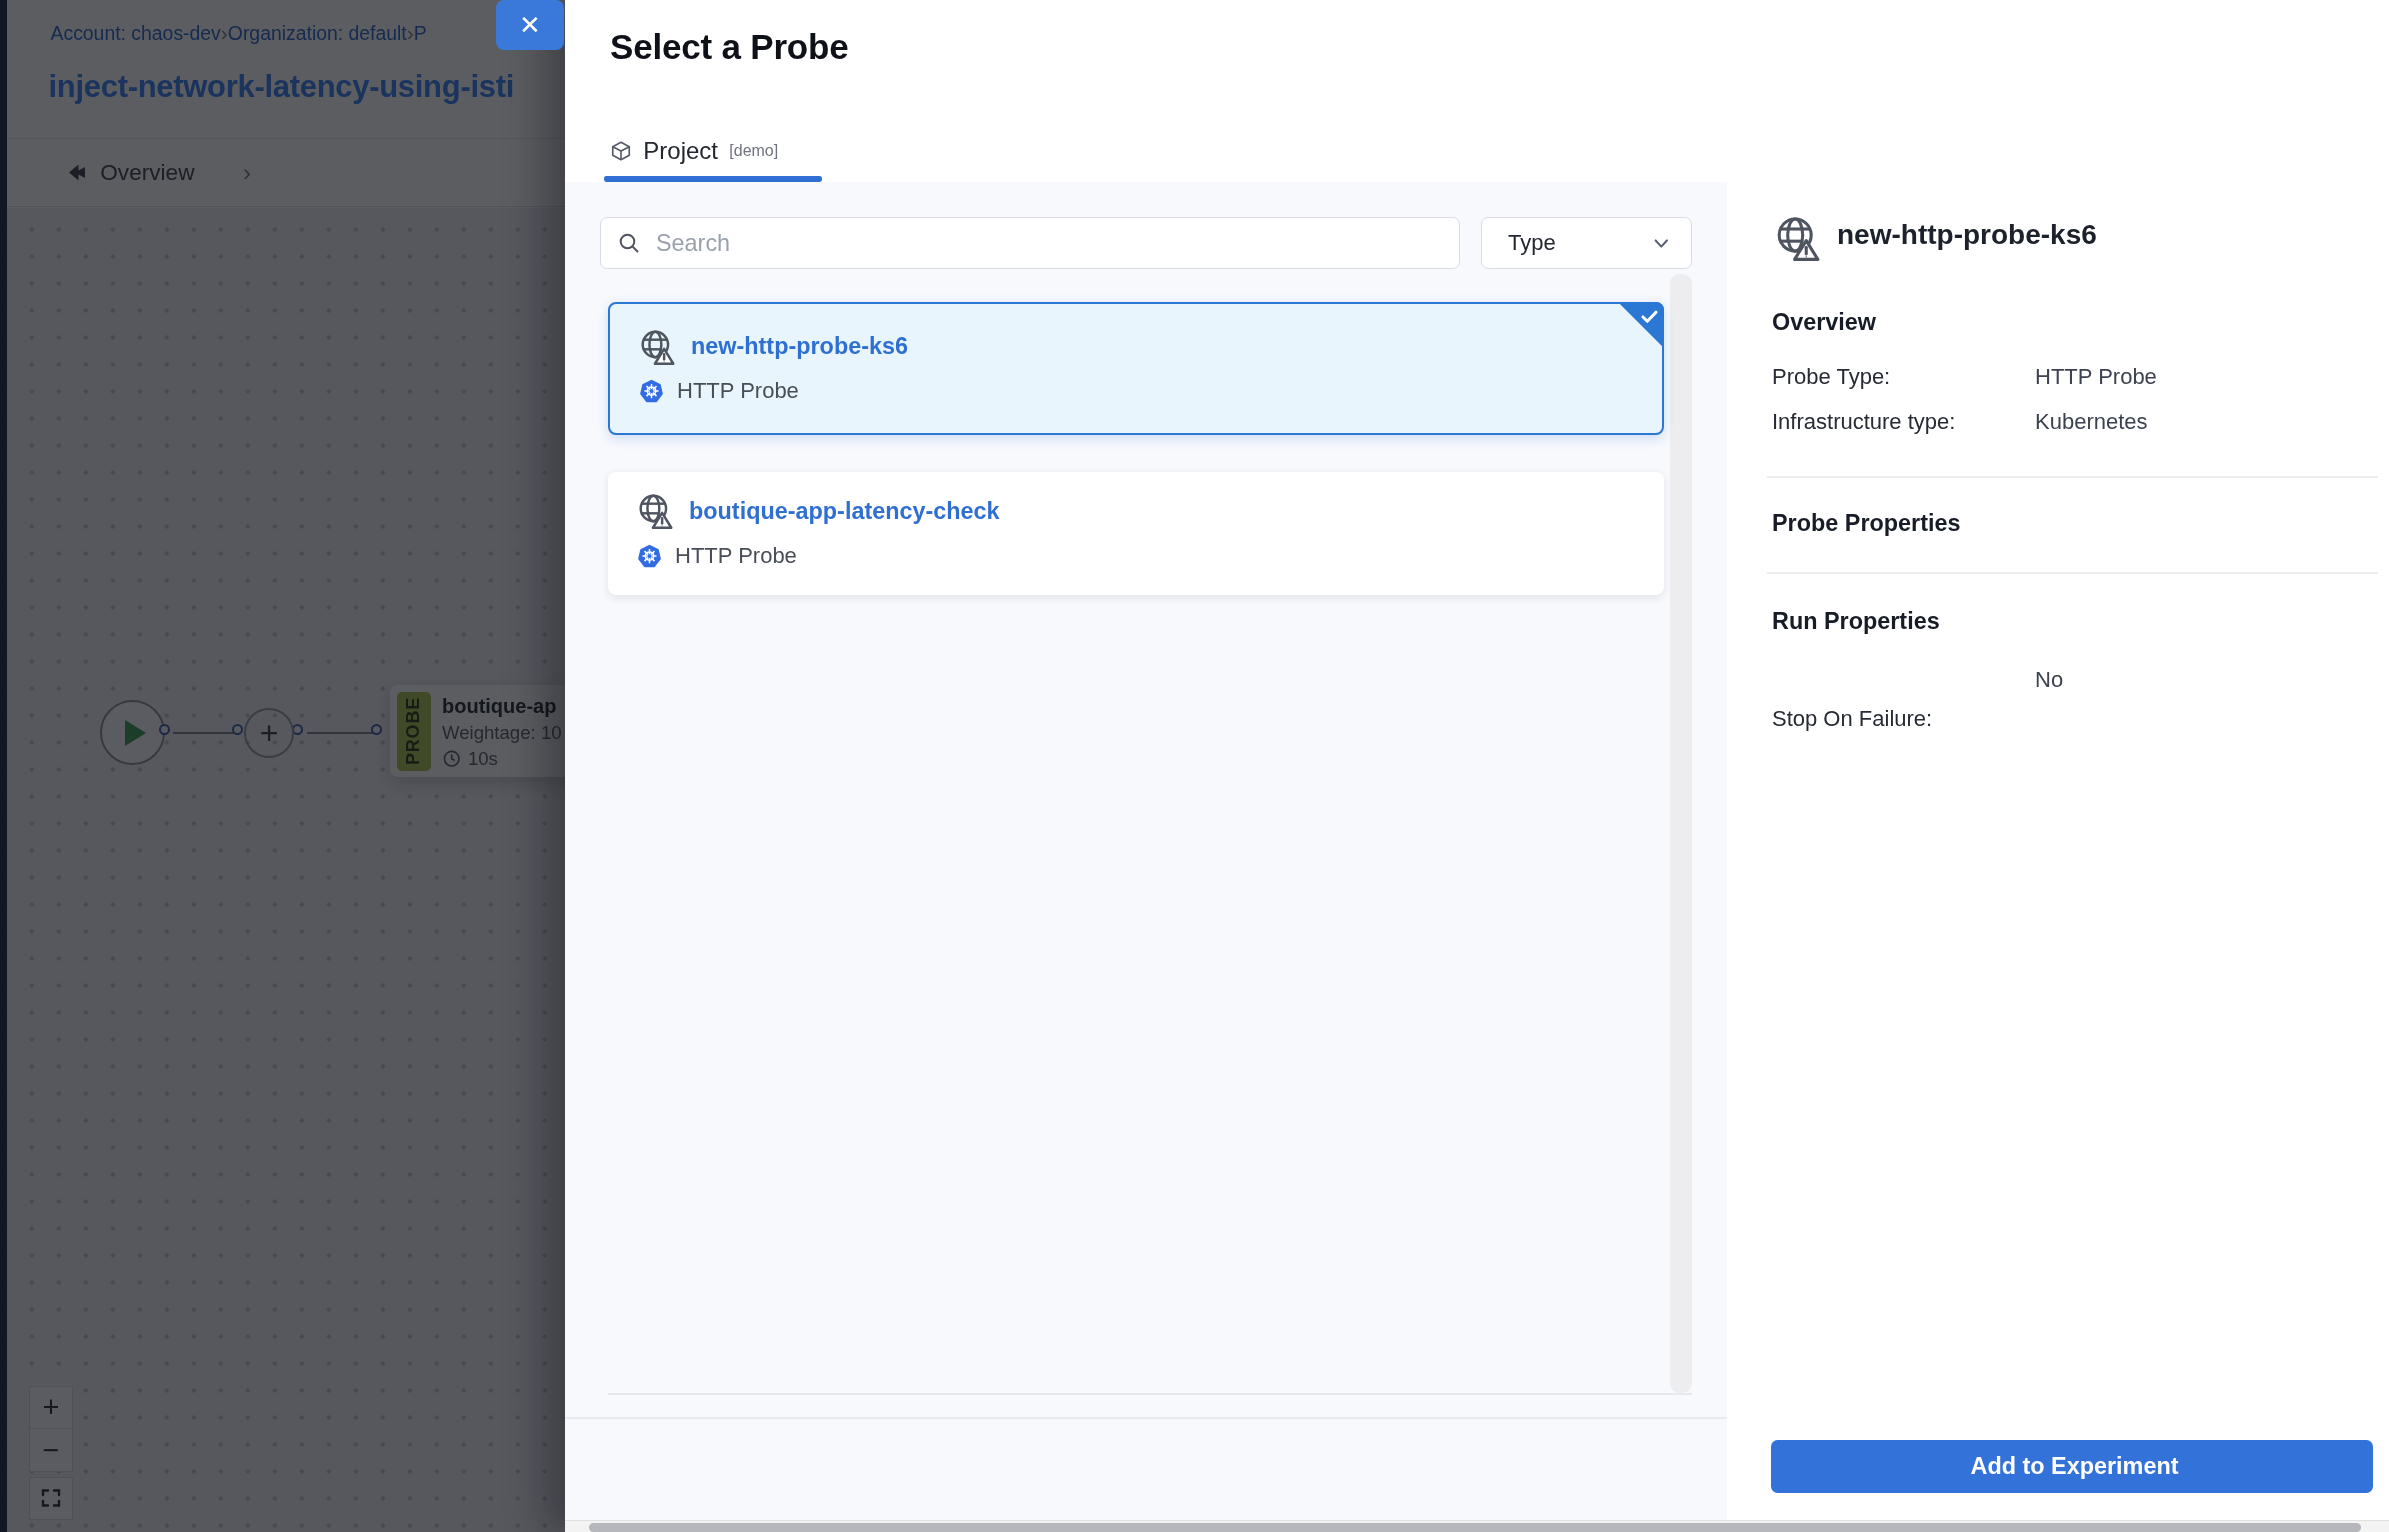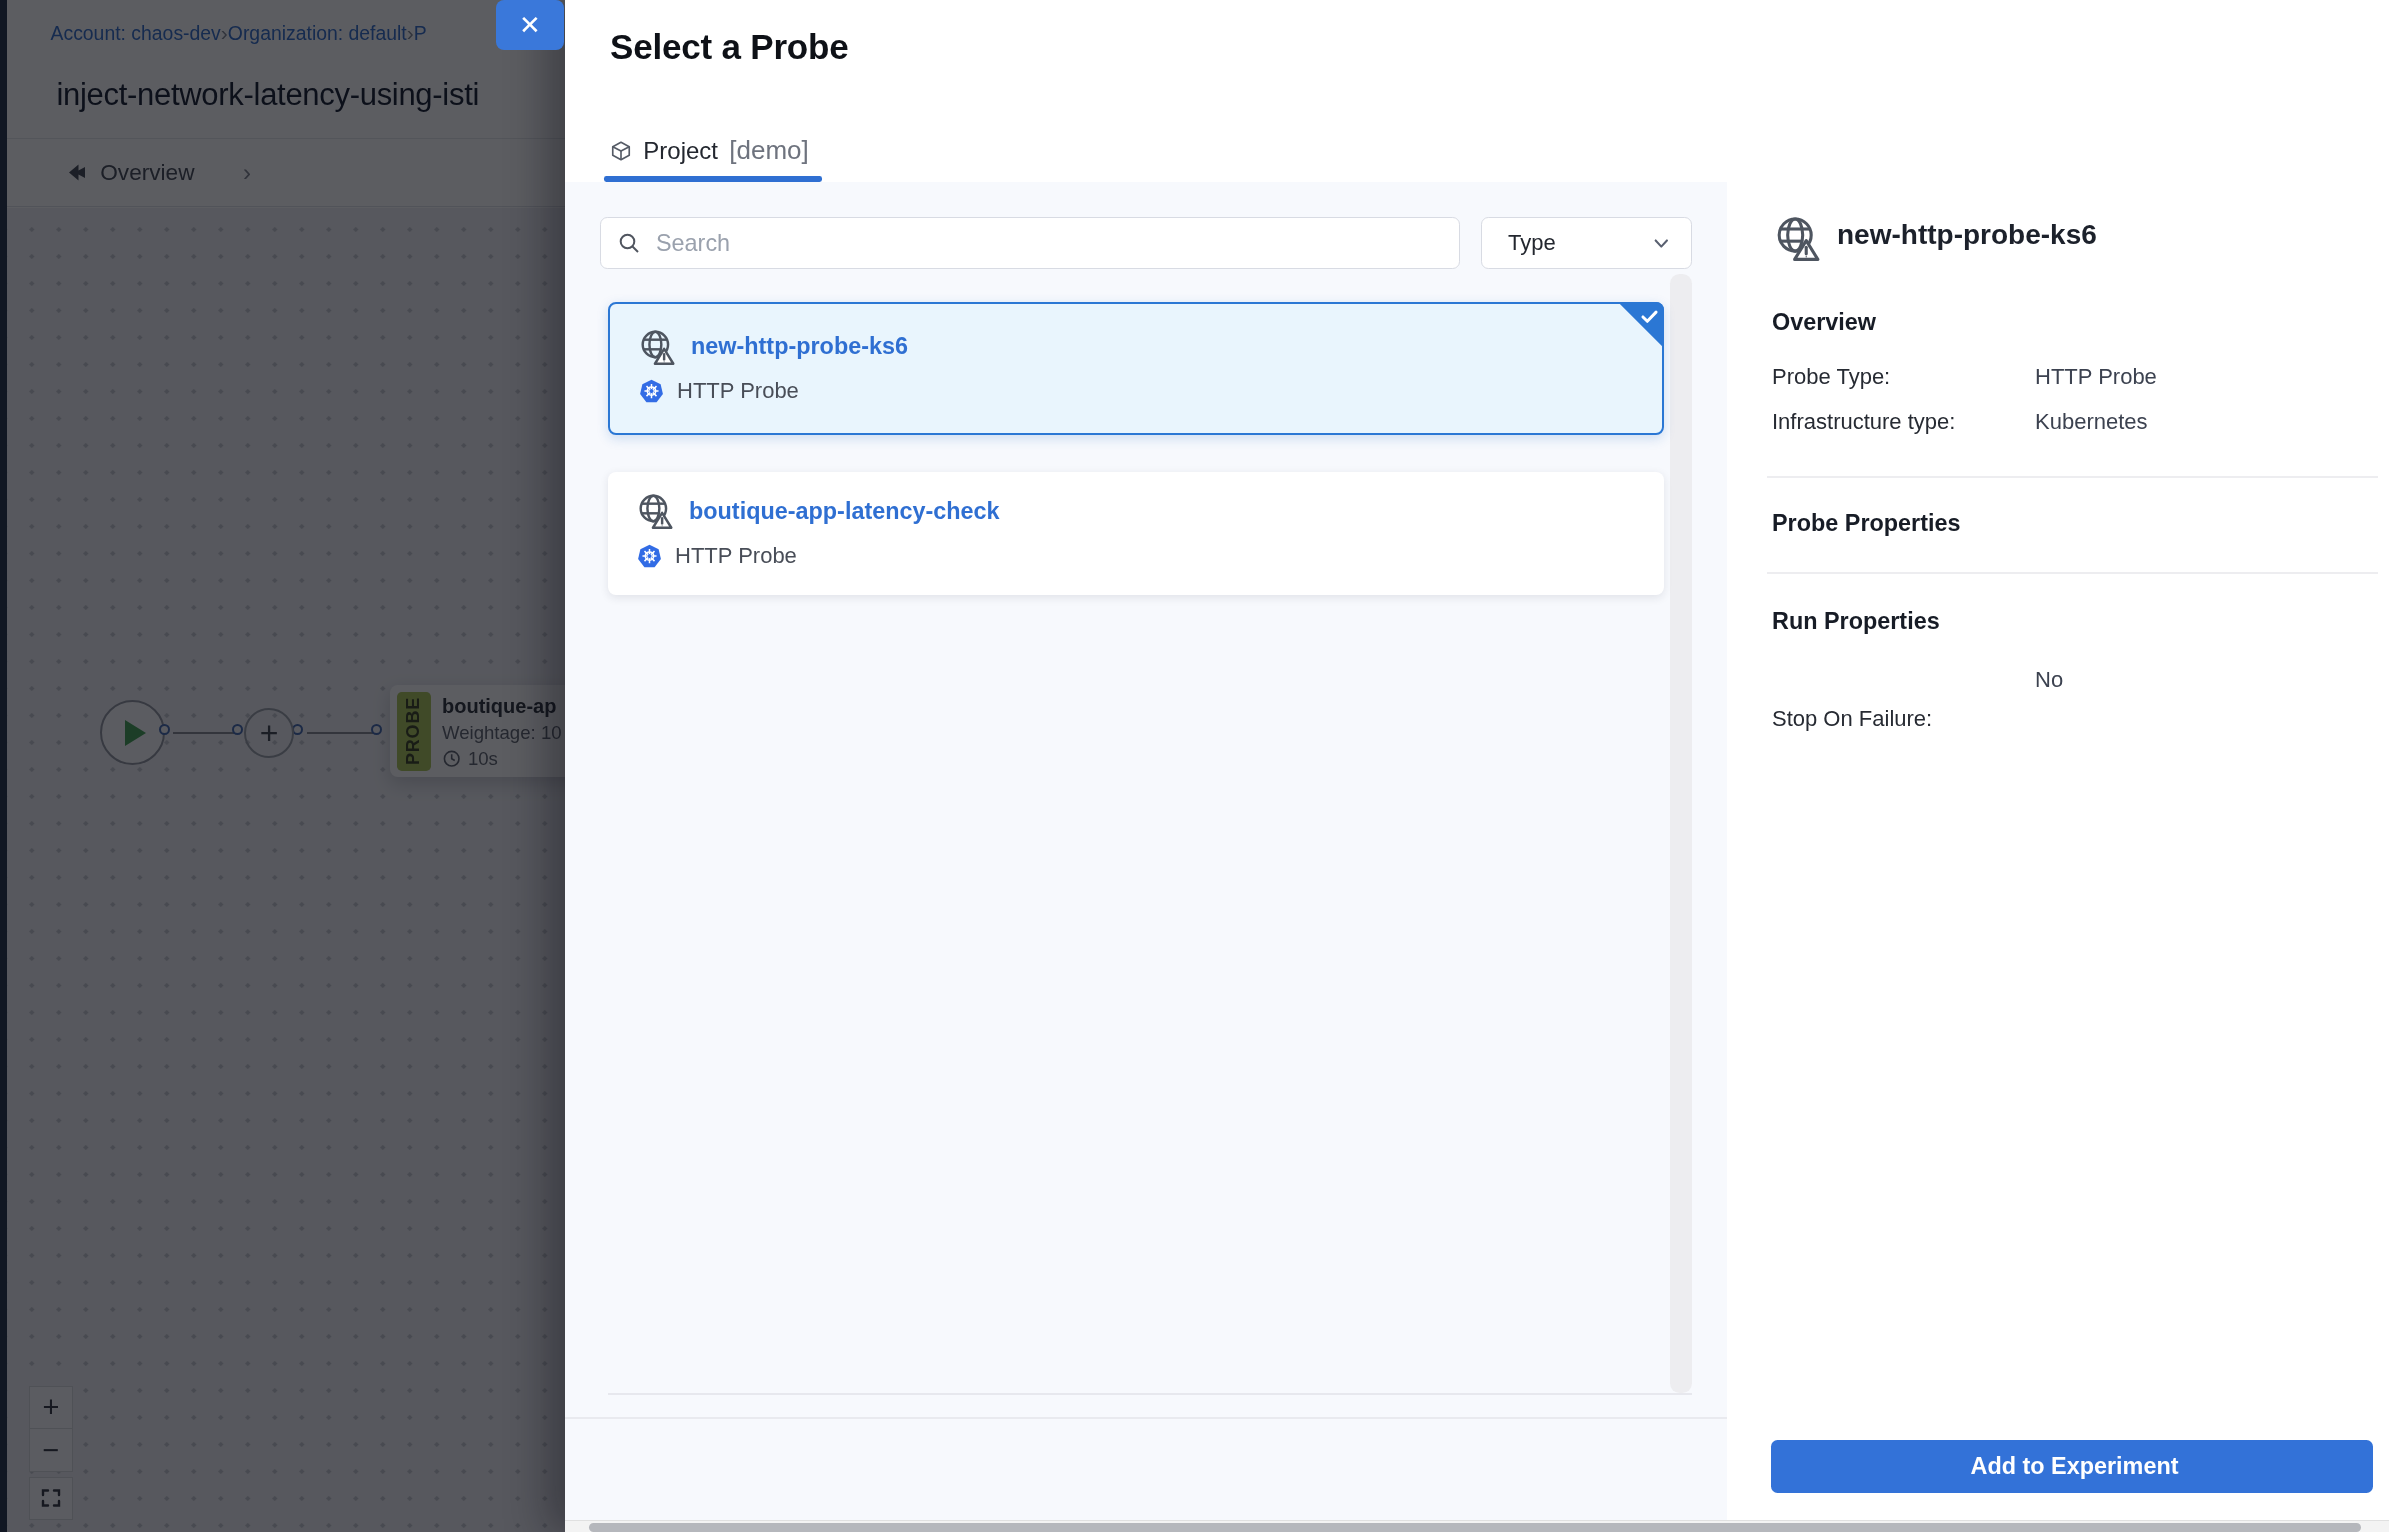--- a/index.html
+++ b/index.html
@@ -8,22 +8,22 @@
   .page *{box-sizing:border-box;}
 
   
   .bg{position:absolute;inset:0;}
   .nav-strip{position:absolute;left:0;top:0;width:6.5px;height:1533px;background:#1d2c44;}
   .bg-header{position:absolute;left:6.5px;top:0;right:0;height:138px;background:#fff;}
   .breadcrumb{position:absolute;left:44px;top:21px;display:flex;align-items:center;
               font-size:19.4px;font-weight:500;}
   .crumb{color:#2d69c8;text-decoration:none;cursor:pointer;}
   .crumb-sep{color:#7c828e;font-size:21px;}
-  .exp-title{position:absolute;left:42px;top:69px;margin:8px;font-size:31px;font-weight:400;
-             color:#0f172a;letter-spacing:-0.3px;white-space:nowrap;}
+  .exp-title{position:absolute;left:42px;top:69px;margin:0;font-size:31px;font-weight:700;
+             color:#3b82f6;letter-spacing:-0.3px;white-space:nowrap;}
   .tabbar{position:absolute;left:6.5px;right:0;top:138px;height:69px;background:#fff;
           border-top:0.8px solid #e3e5ea;border-bottom:0.8px solid #dde0e6;
           display:flex;align-items:center;padding-left:52px;}
   .bg-tab{position:relative;height:100%;display:flex;align-items:center;gap:11.3px;
           font-size:22.6px;color:#3e4450;font-weight:500;cursor:pointer;padding:0 6.5px;}
   .bg-tab.active{color:#2c323f;font-weight:700;}
   .bg-tab.active .tab-underline{position:absolute;left:0;right:0;bottom:0;height:4px;
           background:#2f6fd2;border-radius:1.6px 1.6px 0 0;}
   .tab-chevron{margin:0 42px;font-size:24px;color:#7c818c;}
   .canvas{position:absolute;left:6.5px;right:0;top:208px;bottom:0;background:#eff0f4;
@@ -66,21 +66,21 @@
   .modal{position:absolute;left:565px;top:0;width:1825px;height:1533px;background:#fff;
          box-shadow:-19.4px 0 39px rgba(8,10,16,.35);}
   .close-btn{position:absolute;left:-69px;top:0;width:68px;height:50px;background:#3a78da;
              border:none;border-radius:8px;color:#fff;font-size:26px;font-weight:700;
              cursor:pointer;font-family:inherit;}
   .modal-title{position:absolute;left:45px;top:27.4px;margin:0;font-size:35px;font-weight:700;
              color:#0e1117;letter-spacing:-0.2px;}
   .mtab{position:absolute;left:45px;top:127px;height:47px;display:flex;align-items:center;
         gap:11.3px;cursor:pointer;}
   .mtab-label{font-size:24px;font-weight:500;color:#23272f;}
-  .mtab-scope{font-size:26px;color:#6e737e;}
+  .mtab-scope{font-size:16px;color:#6e737e;}
   .mtab-underline{position:absolute;left:39px;top:176px;width:218px;height:5.6px;
         background:#2f6fd2;border-radius:2.4px;}
   .mhead-border{position:absolute;left:0;right:0;top:182px;height:0.8px;background:#e2e4ea;}
 
   .left-panel{position:absolute;left:0;top:182px;width:1162px;bottom:0;background:#f7f9fd;}
   .panel-divider{position:absolute;left:1162px;top:182px;width:0.8px;bottom:13px;background:#e5e7ec;}
   .right-panel{position:absolute;left:1162px;top:182px;right:0;bottom:0;background:#fff;}
 
   .search-wrap{position:absolute;left:35px;top:35px;width:860px;height:52px;background:#fff;
         border:1.6px solid #d8dbe3;border-radius:7.3px;display:flex;align-items:center;padding:17px 16px;}

